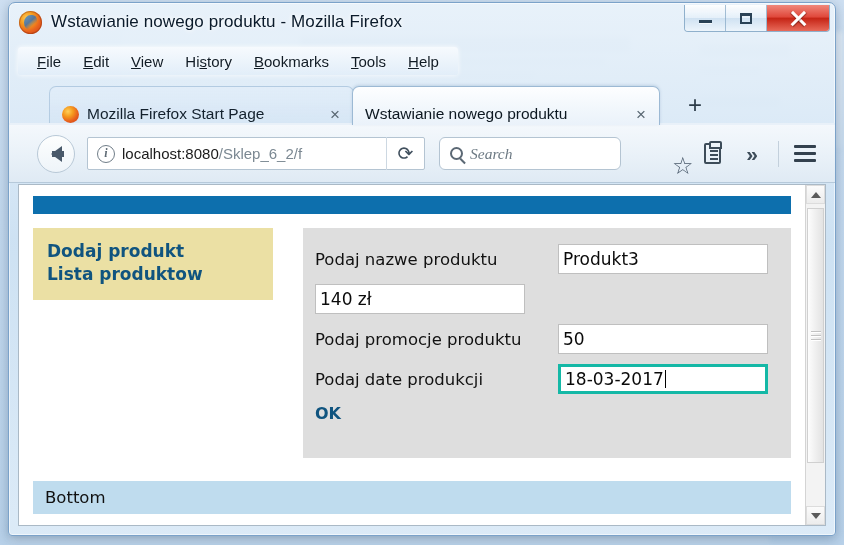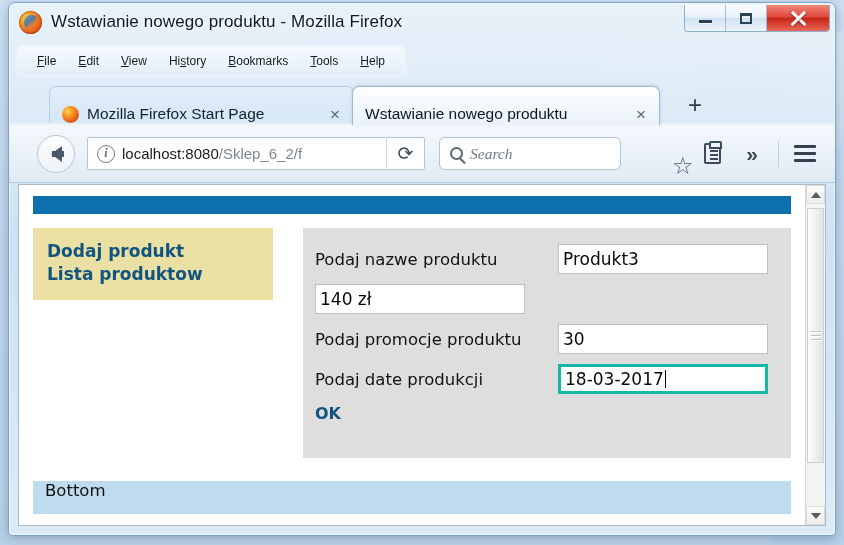--- a/index.html
+++ b/index.html
@@ -124,21 +124,21 @@
   #menubar {
     position: absolute; left: 9px; top: 44px;
     height: 28px;
     display: flex; align-items: center;
     padding: 0 8px;
     background: linear-gradient(180deg, rgba(248,251,254,.92), rgba(226,238,249,.82));
     border-radius: 3px;
     box-shadow: 0 0 5px rgba(255,255,255,.85);
   }
   .menu-item {
-    font-size: 12px; color: #101b25;
+    font-size: 15px; color: #101b25;
     padding: 2px 11px;
     white-space: nowrap;
     text-shadow: 0 0 3px rgba(255,255,255,.9);
   }
   .menu-item u { text-decoration: underline; text-underline-offset: 1px; }
 
   
   #tabstrip {
     position: absolute; left: 0; right: 0; top: 79px;
     height: 43px;
@@ -359,21 +359,21 @@
     background:#000; margin-left:1px;
   }
   #ok-link {
     font-size: 16px; font-weight: bold; color: #10547f;
     margin-top: 2px;
   }
   #bottombar {
     position: absolute; left: 14px; right: 14px; bottom: 11px;
     height: 33px;
     background: #bfdcee;
-    display: flex; align-items: flex-start;
+    display: flex; align-items: center;
     padding-left: 12px;
     font-size: 16.5px; color: #101010;
     font-family: "DejaVu Sans", sans-serif;
   }
 
   
   #scrollbar {
     width: 20px; flex: none;
     background: #f0f0f0;
     border-left: 1px solid #d4d4d4;
@@ -525,21 +525,21 @@
 
           <div class="form-row">
             <span class="form-input">
                 <span>140 zł</span>
               </span>
           </div>
 
           <div class="form-row">
             <span class="form-label">Podaj promocje produktu</span>
             <span class="form-input">
-                <span>30</span>
+                <span>50</span>
               </span>
           </div>
 
           <div class="form-row">
             <span class="form-label">Podaj date produkcji</span>
             <span class="form-input focused">
                 <span>18-03-2017</span>
                 <span class="caret"></span>
               </span>
           </div>

